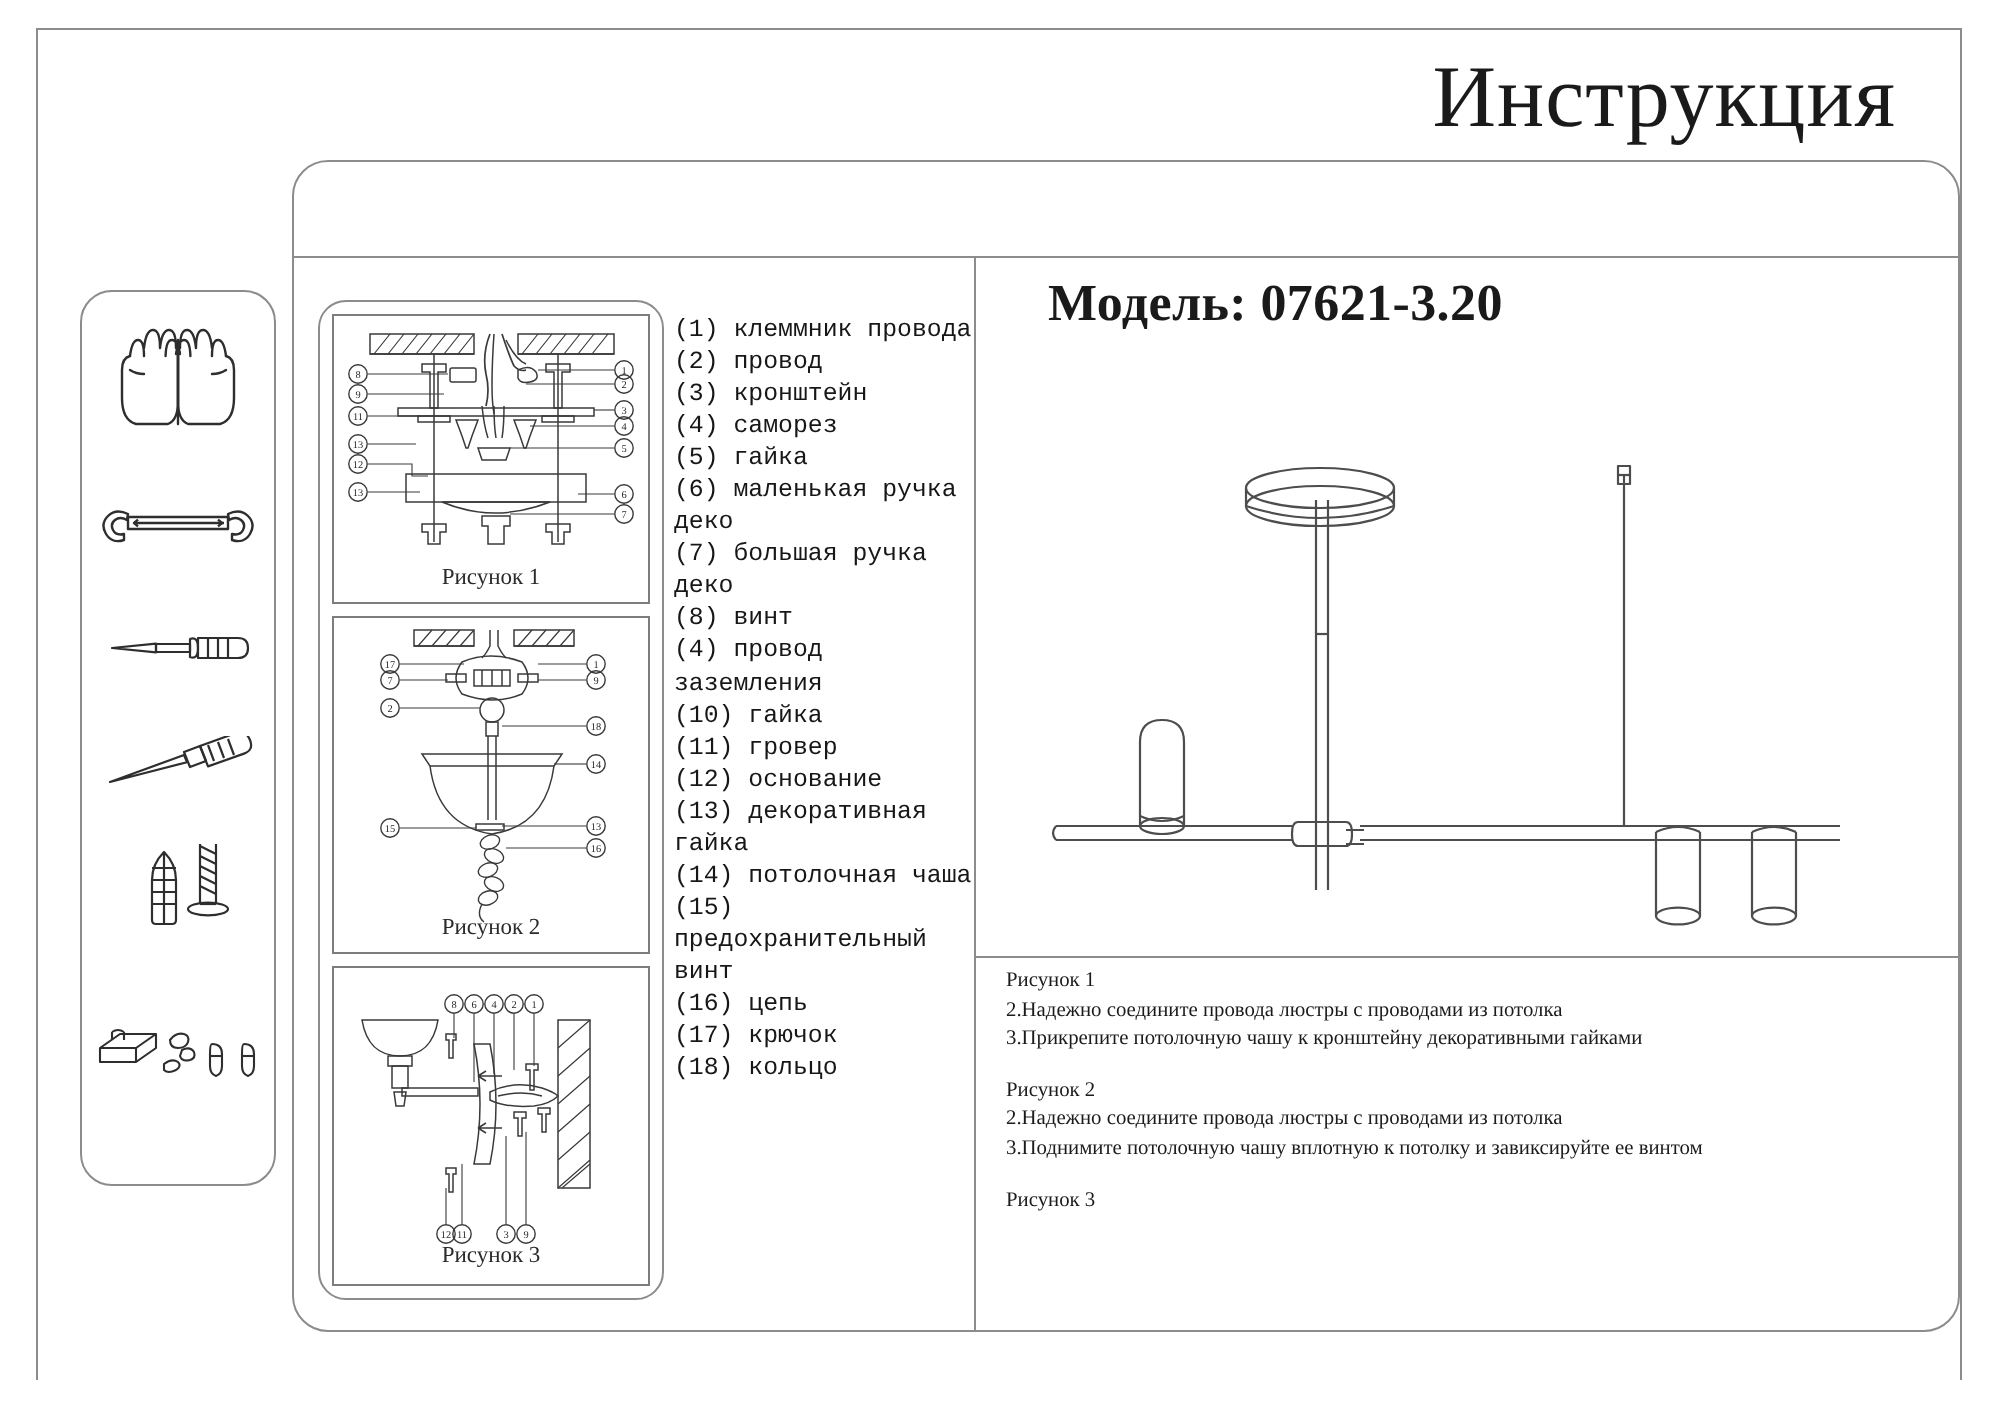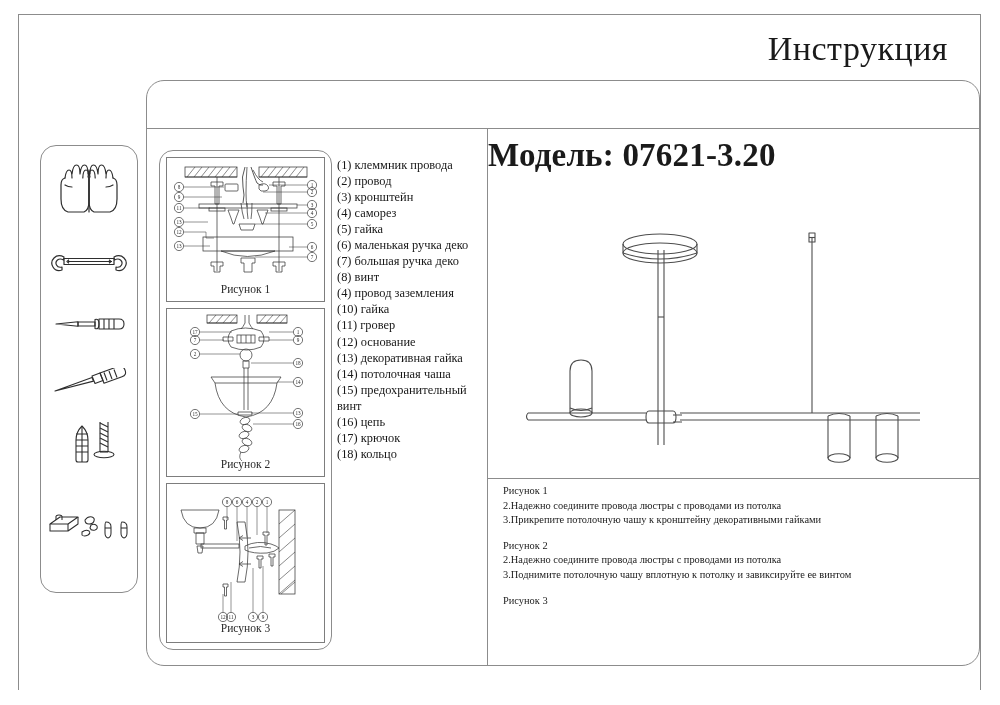--- a/index.html
+++ b/index.html
@@ -8,21 +8,21 @@
     font-family:"Liberation Serif","DejaVu Serif",serif;color:#1a1a1a;
   }
   .page-border{
     position:absolute;left:18px;top:14px;width:963px;height:676px;
     border-left:1.6px solid #8c8c8c;border-top:1.6px solid #8c8c8c;
     border-right:1.6px solid #8c8c8c;
     box-sizing:border-box;pointer-events:none;
   }
   .doc-title{
     position:absolute;right:52px;top:22px;
-    font-size:34px;line-height:54px;letter-spacing:.5px;font-weight:400;
+    font-size:44px;line-height:54px;letter-spacing:.5px;font-weight:400;
     font-family:"Liberation Serif","DejaVu Serif",serif;white-space:nowrap;
   }
   
   .main-frame{
     position:absolute;left:146px;top:80px;width:834px;height:586px;
     border:1.5px solid #8c8c8c;border-radius:18px;box-sizing:border-box;
     background:#fff;
   }
   .frame-top-divider{
     position:absolute;left:146px;top:128px;width:834px;height:0;
@@ -56,27 +56,27 @@
   .fig2{top:158px;height:169px;}
   .fig3{top:333px;height:160px;}
   .fig-caption{
     position:absolute;left:0;width:100%;text-align:center;
     font-size:11.5px;color:#2b2b2b;font-family:"Liberation Serif","DejaVu Serif",serif;
   }
   
   .parts-list{
     position:absolute;left:337px;top:157px;width:150px;
     font-size:12.4px;line-height:16.05px;color:#171717;
-    font-family:Liberation Serif, serif;
+    font-family:Liberation Mono, monospace;
   }
   .parts-list div{white-space:normal;}
   
   .model-line{
-    position:absolute;left:488px;top:137px;
-    font-size:33px;font-weight:700;letter-spacing:.2px;white-space:nowrap;
+    position:absolute;left:524px;top:137px;
+    font-size:26px;font-weight:700;letter-spacing:.2px;white-space:nowrap;
     font-family:"Liberation Serif","DejaVu Serif",serif;
   }
   
   .product-svg{position:absolute;left:492px;top:225px;}
   
   .instructions{
     position:absolute;left:503px;top:484px;width:470px;
     font-size:10.4px;line-height:14.6px;color:#1b1b1b;
     font-family:"Liberation Serif","DejaVu Serif",serif;
   }

